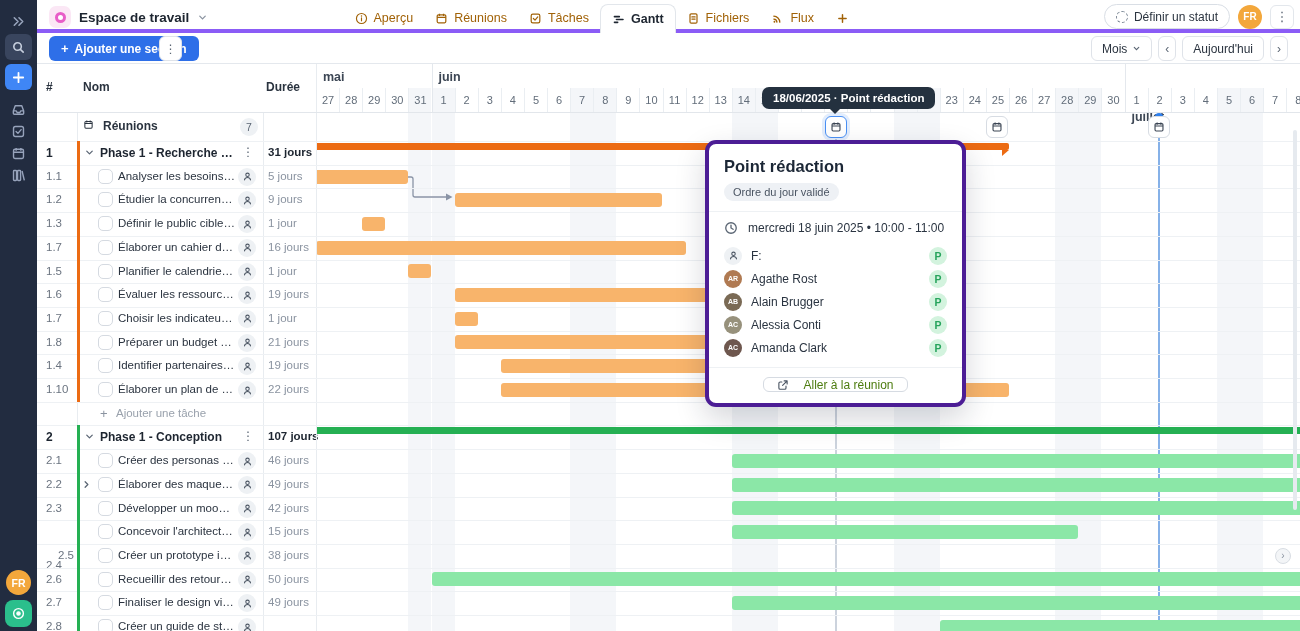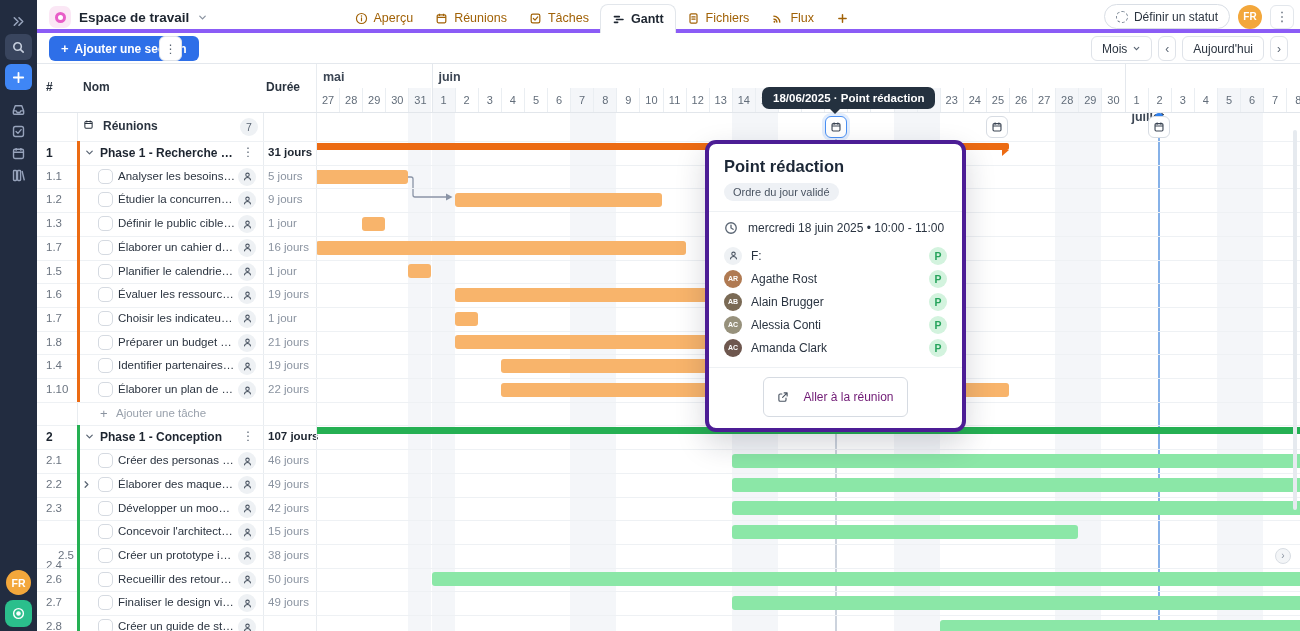--- a/index.html
+++ b/index.html
@@ -83,21 +83,21 @@
   .pp-div{height:1px;background:#EEF1F4;}
   .pp-when{display:flex;align-items:center;gap:10px;padding:9px 15px;font-size:12px;color:#2A3441;}
   .pp-when svg{width:14px;height:14px;color:#5A6573;flex:none;}
   .pp-att{display:flex;align-items:center;gap:9px;padding:3px 15px;height:23px;}
   .pp-att .nm{font-size:12px;color:#2A3441;flex:1;}
   .pp-ava{width:18px;height:18px;border-radius:50%;color:#fff;font-size:7px;font-weight:bold;display:flex;align-items:center;justify-content:center;flex:none;}
   .pp-ava.gen{background:#EEF1F4;color:#4A5462;}
   .pp-ava svg{width:11px;height:11px;}
   .pp-p{width:18px;height:18px;border-radius:50%;background:#D3F3DE;color:#27A45C;font-size:10.5px;font-weight:bold;display:flex;align-items:center;justify-content:center;flex:none;}
   .pp-foot{margin-top:8px;padding:9px 0 11px;display:flex;justify-content:center;border-top:1px solid #EEF1F4;}
-  .pp-go{height:40px;border:1px solid #D6DBE2;border-radius:6px;background:#fff;font-size:12px;color:#701a75;display:flex;align-items:center;gap:14px;padding:0 13px;}
+  .pp-go{height:15px;border:1px solid #D6DBE2;border-radius:6px;background:#fff;font-size:12px;color:#4d7c0f;display:flex;align-items:center;gap:14px;padding:0 13px;}
   .pp-go svg{width:12px;height:12px;color:#4A5462;}
 </style>
 </head>
 <body>
 
 <div class="app">
   <aside class="sidebar">
     <div class="sb-ic" style="top:8px">
         <svg viewBox="0 0 16 16" fill="none" stroke="currentColor" stroke-width="1.7" stroke-linecap="round" stroke-linejoin="round">
           <path d="M3.5 4l4 4-4 4M8.5 4l4 4-4 4"></path>

